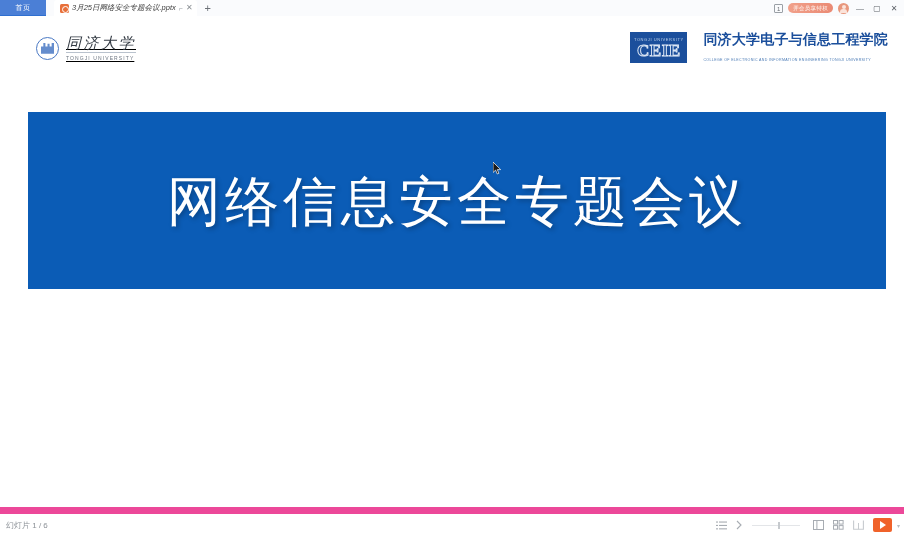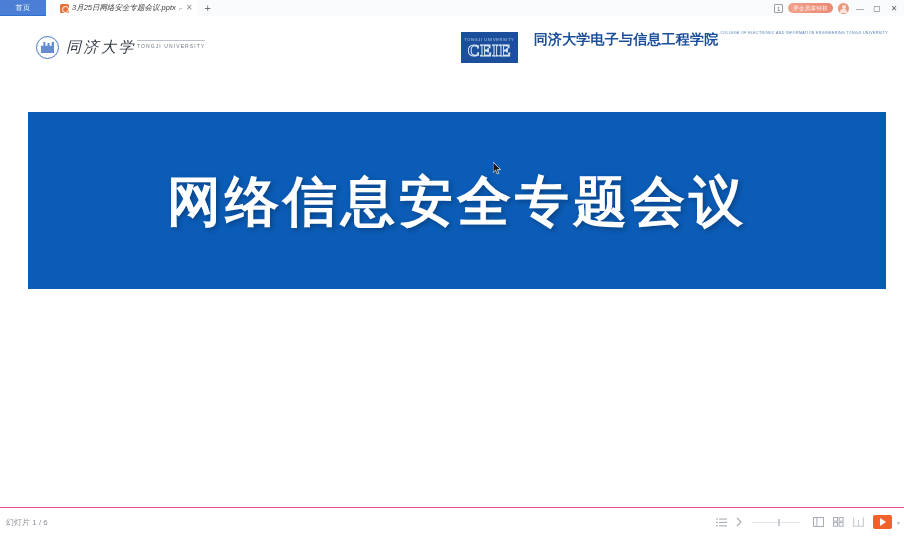--- a/index.html
+++ b/index.html
@@ -104,21 +104,21 @@
     border:1.4px solid #4a79c4; position:relative; flex:none;
     background:#ffffff;
   }
   .tj-seal::before{
     content:""; position:absolute; left:4px; top:5px;
     width:13px; height:11px;
     background:#4a79c4;
     clip-path: polygon(0% 35%, 18% 35%, 18% 0%, 34% 0%, 34% 35%, 50% 35%, 50% 8%, 66% 8%, 66% 35%, 82% 35%, 82% 0%, 100% 0%, 100% 100%, 0% 100%);
     opacity:.85;
   }
-  .tj-text { display:flex; gap:1px; }
+  .tj-text { display:flex; flex-direction:column; gap:1px;text-decoration:underline; }
   .tj-cn {
     font-family:"Liberation Serif","DejaVu Serif",serif;
     font-size:15px; color:#333a43; letter-spacing:2.5px;
     font-style:italic; font-weight:500; line-height:1;
   }
   .tj-en {
     font-size:5px; color:#6d7682; letter-spacing:1.1px;
     border-top:0.6px solid #b9c2cd; padding-top:1.5px;
   }
 
@@ -132,39 +132,39 @@
     display:flex; flex-direction:column; align-items:center;
     justify-content:center; flex:none; padding-top:1px;
   }
   .ceie-top { font-size:4px; color:#b9cfe9; letter-spacing:.6px; line-height:1; }
   .ceie-main {
     font-family:"Liberation Serif","DejaVu Serif",serif;
     font-size:17px; line-height:1; letter-spacing:.5px; font-weight:700;
     color:#1b4f9c; -webkit-text-stroke:0.9px #dbe6f4;
     text-shadow: 0 0 0 #dbe6f4;
   }
-  .ceie-right { display:flex; justify-content:center; gap:2px; }
+  .ceie-right { display:flex; flex-direction:column; justify-content:space-between; gap:2px; }
   .ceie-cn {
     font-size:14px; font-weight:700; color:#1b4f9c;
     letter-spacing:.2px; line-height:1; white-space:nowrap;
   }
   .ceie-en {
     font-size:3.6px; color:#4a7ab5; letter-spacing:.35px;
     white-space:nowrap; line-height:1;
   }
 
   
   .banner {
     position:absolute; left:28px; top:86px; width:858px; height:177px;
     background:#0b5cb6;
     display:flex; align-items:center; justify-content:center;
   }
   .banner-title {
     color:#ffffff;
-    font-size:54px; font-weight:700; letter-spacing:4px;
+    font-size:54px; font-weight:400; letter-spacing:4px;
     line-height:1;
     text-shadow: 2px 2px 5px rgba(0,0,0,.28);
     white-space:nowrap;
   }
 
   
   .subblock {
     position:absolute; left:0; top:334px; width:904px;
     text-align:center;
   }
@@ -177,21 +177,21 @@
 
   
   .cursor {
     position:absolute; left:493px; top:136px; width:9px; height:13px;
     pointer-events:none;
   }
 
   
   .statusbar {
     position:absolute; bottom:0; left:0; width:904px; height:29px;
-    background:#ffffff; border-top:1px solid #ec4899;
+    background:#ffffff; border-top:7px solid #ec4899;
     display:flex; align-items:center;
   }
   .slide-count {
     position:absolute; left:6px; font-size:8px; color:#8c9197; white-space:nowrap;
   }
   .status-right {
     position:absolute; right:4px; display:flex; align-items:center; gap:9px;
   }
   .st-ico { color:#a7acb2; display:flex; align-items:center; cursor:pointer; }
   .zoom-wrap { display:flex; align-items:center; gap:4px; }

